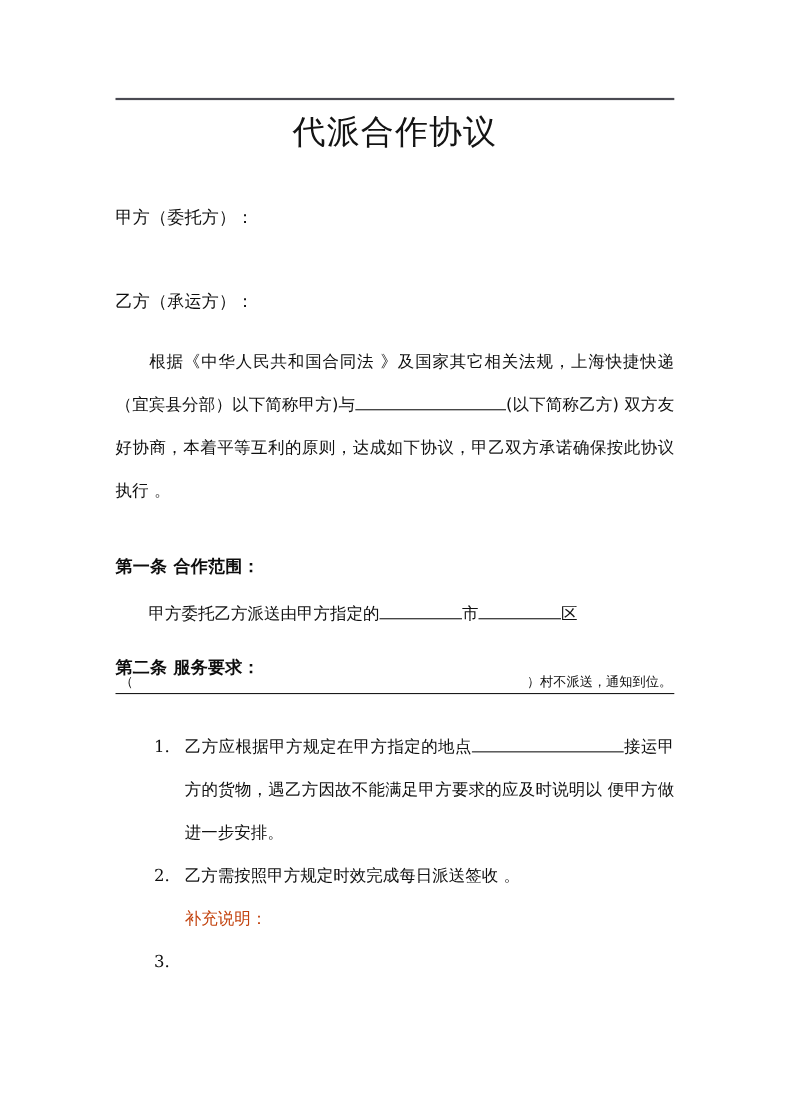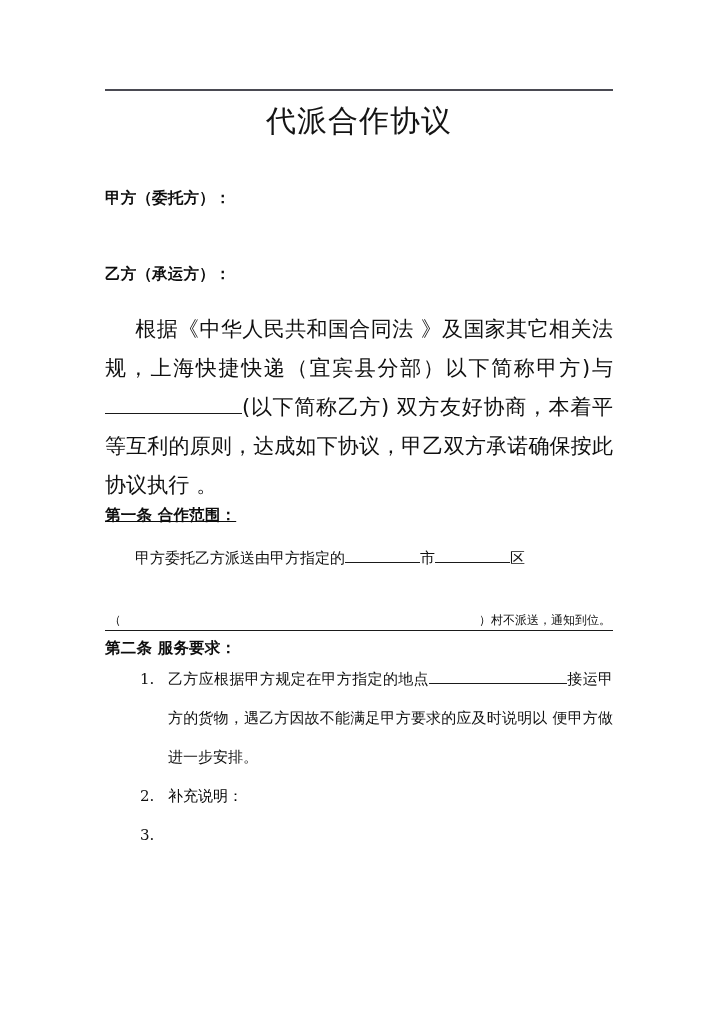--- a/index.html
+++ b/index.html
@@ -47,68 +47,68 @@
     line-height: 40px;
     letter-spacing: 1px;
     font-weight: 400;
     color: #141414;
   }
 
   
   .party {
     position: absolute;
     left: 105px;
+    font-weight: normal;
+    font-size: 15.5px;
+    line-height: 22px;
+    letter-spacing: 0.2px;
+    color: #0d0d0d;
+    white-space: nowrap;
+  }
+  .party-a { top: 187px; }
+  .party-b { top: 235px; margin-top: 28px; }
+
+  
+  .para {
+    position: absolute;
+    left: 105px;
+    top: 310px;
+    width: 508px;
+    font-size: 15px;
+    line-height: 39px;
+    text-align: justify;
+    text-justify: inter-character;
+    letter-spacing: 0.1px;
+    color: #101010;
+  }
+  .para .indent { display: inline-block; width: 30px; }
+
+  .blank {
+    display: inline-block;
+    border-bottom: 1px solid #1a1a1a;
+    vertical-align: baseline;
+    height: 1em;
+  }
+  .blank-long { width: 137px; }
+  .blank-mid  { width: 75px; }
+  .blank-loc  { width: 138px; }
+
+  
+  .clause-head {
+    position: absolute;
+    left: 105px;
     font-weight: bold;
     font-size: 15.5px;
     line-height: 22px;
     letter-spacing: 0.2px;
     color: #0d0d0d;
     white-space: nowrap;
   }
-  .party-a { top: 187px; }
-  .party-b { top: 235px; margin-top: 28px; }
-
-  
-  .para {
-    position: absolute;
-    left: 105px;
-    top: 310px;
-    width: 508px;
-    font-size: 21px;
-    line-height: 39px;
-    text-align: justify;
-    text-justify: inter-character;
-    letter-spacing: 0.1px;
-    color: #101010;
-  }
-  .para .indent { display: inline-block; width: 30px; }
-
-  .blank {
-    display: inline-block;
-    border-bottom: 1px solid #1a1a1a;
-    vertical-align: baseline;
-    height: 1em;
-  }
-  .blank-long { width: 137px; }
-  .blank-mid  { width: 75px; }
-  .blank-loc  { width: 138px; }
-
-  
-  .clause-head {
-    position: absolute;
-    left: 105px;
-    font-weight: bold;
-    font-size: 15.5px;
-    line-height: 22px;
-    letter-spacing: 0.2px;
-    color: #0d0d0d;
-    white-space: nowrap;
-  }
-  .clause-1-head { top: 504px; text-decoration: underline; }
-  .clause-2-head { top: 637px; }
+  .clause-1-head { top: 504px; }
+  .clause-2-head { top: 596px; }
 
   
   .clause-1-line1 {
     position: absolute;
     left: 105px;
     top: 546px;
     width: 508px;
     font-size: 15px;
     line-height: 24px;
     color: #101010;
@@ -156,21 +156,21 @@
     top: 0;
     font-size: 15px;
     line-height: 39px;
     font-family: "DejaVu Serif", "Liberation Serif", serif;
     color: #101010;
   }
   .note {
     padding-left: 63px;
     font-size: 15px;
     line-height: 39px;
-    color: #000000;
+    color: #c2410c;
   }
 </style>
 </head>
 <body>
 
 <div class="page">
 
   <div class="top-rule"></div>
 
   <div class="doc-title">代派合作协议</div>
@@ -196,21 +196,21 @@
 
   <div class="clause-head clause-2-head">第二条  服务要求：</div>
 
   <div class="olist">
 
     <div class="li">
       <span class="marker">1.</span><span>乙方应根据甲方规定在甲方指定的地点</span><span class="blank blank-loc"></span><span>接运甲方的货物，遇乙方因故不能满足甲方要求的应及时说明以 便甲方做进一步安排。</span>
     </div>
 
     <div class="li">
-      <span class="marker">2.</span>
+      <span class="marker">2.</span><span>乙方需按照甲方规定时效完成每日派送签收 。</span>
     </div>
 
     <div class="note">补充说明：</div>
 
     <div class="li">
       <span class="marker">3.</span>
     </div>
 
   </div>
 

